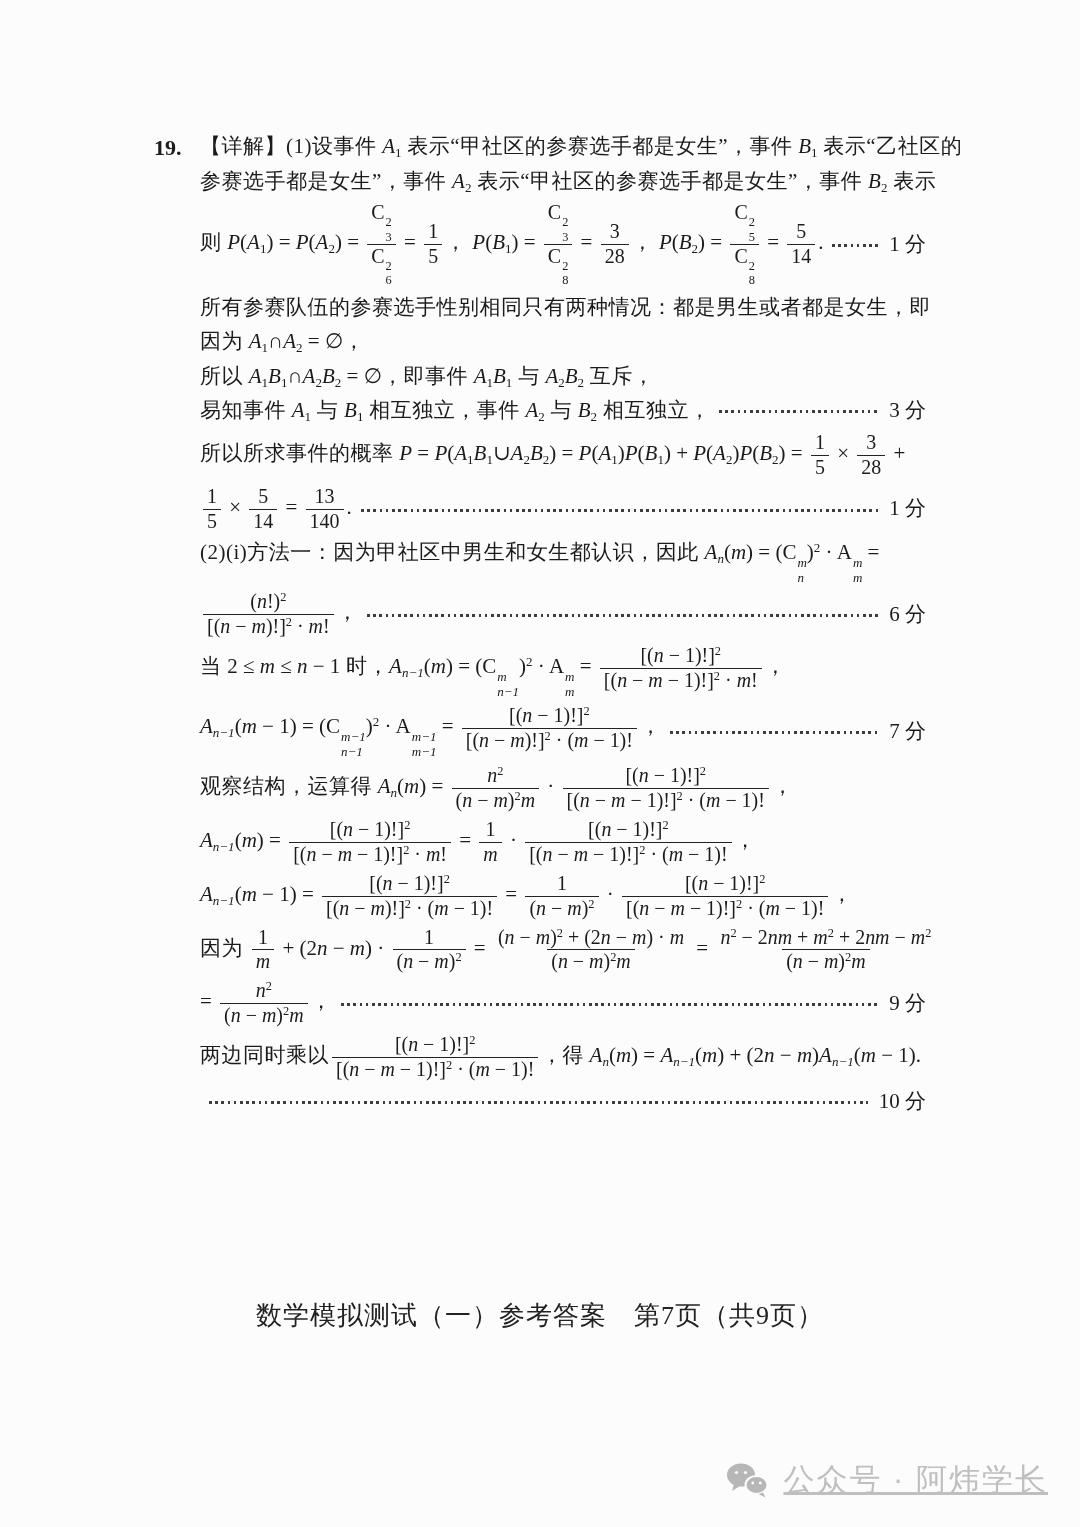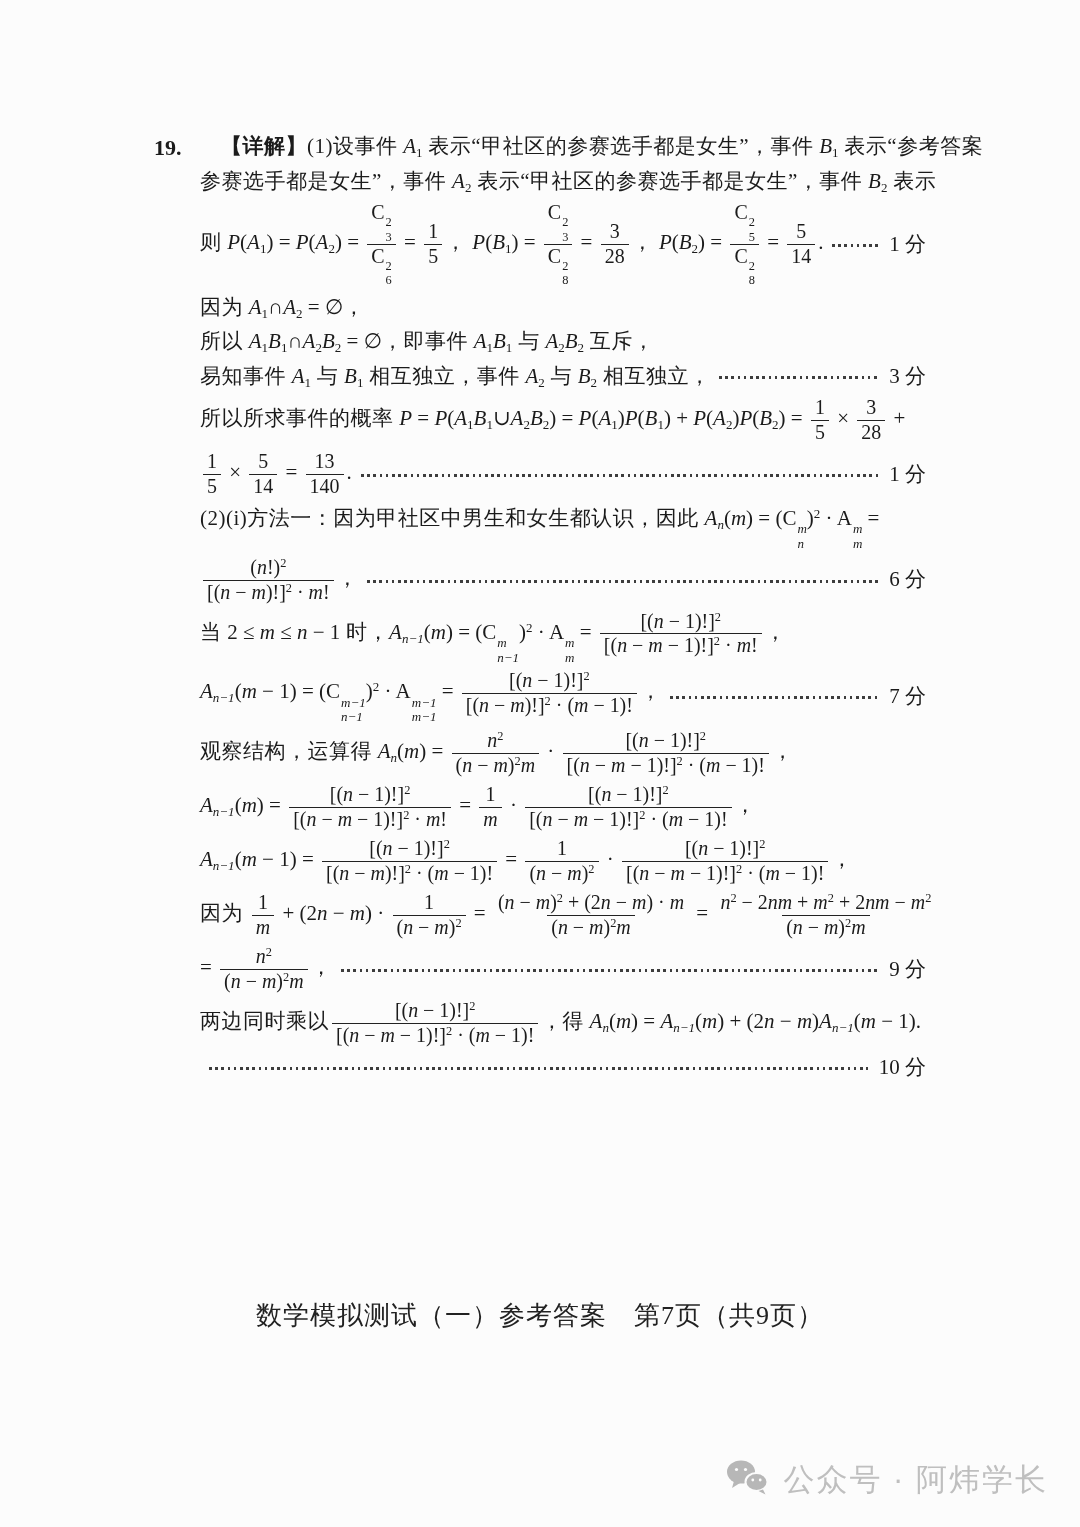--- a/index.html
+++ b/index.html
@@ -15,21 +15,21 @@
   .line{
     position:relative;
     display:flex;align-items:center;
     margin:3px 0;
     font-size:21px;
     line-height:1.5;
     white-space:nowrap;
   }
   .flow{display:inline;}
   .cjk{font-family:"Liberation Serif","DejaVu Serif",serif;letter-spacing:0.5px;}
-  .b{font-weight:700;margin-left:21px;}
+  .b{font-weight:400;}
   .math{font-family:"Liberation Serif","DejaVu Serif",serif;}
   .it{font-style:italic;}
   .script{font-size:0.62em;line-height:1;}
   .sb{vertical-align:-0.32em;}
   .sp{vertical-align:0.55em;}
   .ss{
     display:inline-flex;flex-direction:column;align-items:flex-start;
     font-size:0.62em;line-height:1.15;vertical-align:-0.6em;margin-left:1px;
   }
   .ssp,.ssb{display:block;}
@@ -49,36 +49,37 @@
     align-self:center;transform:translateY(1px);
   }
   .score{white-space:nowrap;margin-left:2px;font-size:21px;}
   .footer{
     position:absolute;left:0;right:0;top:1298px;
     text-align:center;font-size:26px;color:#222;
     letter-spacing:1px;
   }
   .watermark{
     position:absolute;right:32px;bottom:26px;
-    display:flex;gap:12px;
+    display:flex;align-items:center;gap:12px;
     color:#bfbfbf;font-size:31px;
     font-family:"Liberation Sans","DejaVu Sans",sans-serif;
     letter-spacing:2px;
+    text-decoration:underline;
   }
   .wicon{display:inline-block;line-height:0;}
 </style>
 </head>
 <body>
 
 <div class="page">
 
   <div class="content">
       <div class="line">
         <span class="inum">19.</span>
-        <span class="flow"><span class="cjk b">【详解】</span><span class="cjk">(1)设事件 </span><span class="math it">A</span><span class="script sb">1</span><span class="cjk"> 表示“甲社区的参赛选手都是女生”，事件 </span><span class="math it">B</span><span class="script sb">1</span><span class="cjk"> 表示“参考答案</span></span>
+        <span class="flow"><span class="cjk b">【详解】</span><span class="cjk">(1)设事件 </span><span class="math it">A</span><span class="script sb">1</span><span class="cjk"> 表示“甲社区的参赛选手都是女生”，事件 </span><span class="math it">B</span><span class="script sb">1</span><span class="cjk"> 表示“乙社区的</span></span>
       </div>
       <div class="line">
         <span class="flow"><span class="cjk">参赛选手都是女生”，事件 </span><span class="math it">A</span><span class="script sb">2</span><span class="cjk"> 表示“甲社区的参赛选手都是女生”，事件 </span><span class="math it">B</span><span class="script sb">2</span><span class="cjk"> 表示</span></span>
       </div>
       <div class="line">
         <span class="flow"><span class="cjk">则 </span><span class="math it">P</span><span class="math">(</span><span class="math it">A</span><span class="script sb">1</span><span class="math">) = </span><span class="math it">P</span><span class="math">(</span><span class="math it">A</span><span class="script sb">2</span><span class="math">) = </span><span class="frac">
             <span class="num"><span class="math">C</span><span class="ss">
                 <span class="ssp">2</span>
                 <span class="ssb">3</span>
               </span></span>
@@ -109,20 +110,23 @@
             <span class="den"><span class="math">C</span><span class="ss">
                 <span class="ssp">2</span>
                 <span class="ssb">8</span>
               </span></span>
           </span><span class="math"> = </span><span class="frac">
             <span class="num"><span class="math">5</span></span>
             <span class="den"><span class="math">14</span></span>
           </span><span class="math">.</span></span>
         <span class="leader"></span>
         <span class="score">1 分</span>
+      </div>
+      <div class="line">
+        <span class="flow"><span class="cjk">所有参赛队伍的参赛选手性别相同只有两种情况：都是男生或者都是女生，即</span></span>
       </div>
       <div class="line">
         <span class="flow"><span class="cjk">因为 </span><span class="math it">A</span><span class="script sb">1</span><span class="math">∩</span><span class="math it">A</span><span class="script sb">2</span><span class="math"> = ∅</span><span class="cjk">，</span></span>
       </div>
       <div class="line">
         <span class="flow"><span class="cjk">所以 </span><span class="math it">A</span><span class="script sb">1</span><span class="math it">B</span><span class="script sb">1</span><span class="math">∩</span><span class="math it">A</span><span class="script sb">2</span><span class="math it">B</span><span class="script sb">2</span><span class="math"> = ∅</span><span class="cjk">，即事件 </span><span class="math it">A</span><span class="script sb">1</span><span class="math it">B</span><span class="script sb">1</span><span class="cjk"> 与 </span><span class="math it">A</span><span class="script sb">2</span><span class="math it">B</span><span class="script sb">2</span><span class="cjk"> 互斥，</span></span>
       </div>
       <div class="line">
         <span class="flow"><span class="cjk">易知事件 </span><span class="math it">A</span><span class="script sb">1</span><span class="cjk"> 与 </span><span class="math it">B</span><span class="script sb">1</span><span class="cjk"> 相互独立，事件 </span><span class="math it">A</span><span class="script sb">2</span><span class="cjk"> 与 </span><span class="math it">B</span><span class="script sb">2</span><span class="cjk"> 相互独立，</span></span>
         <span class="leader"></span>

